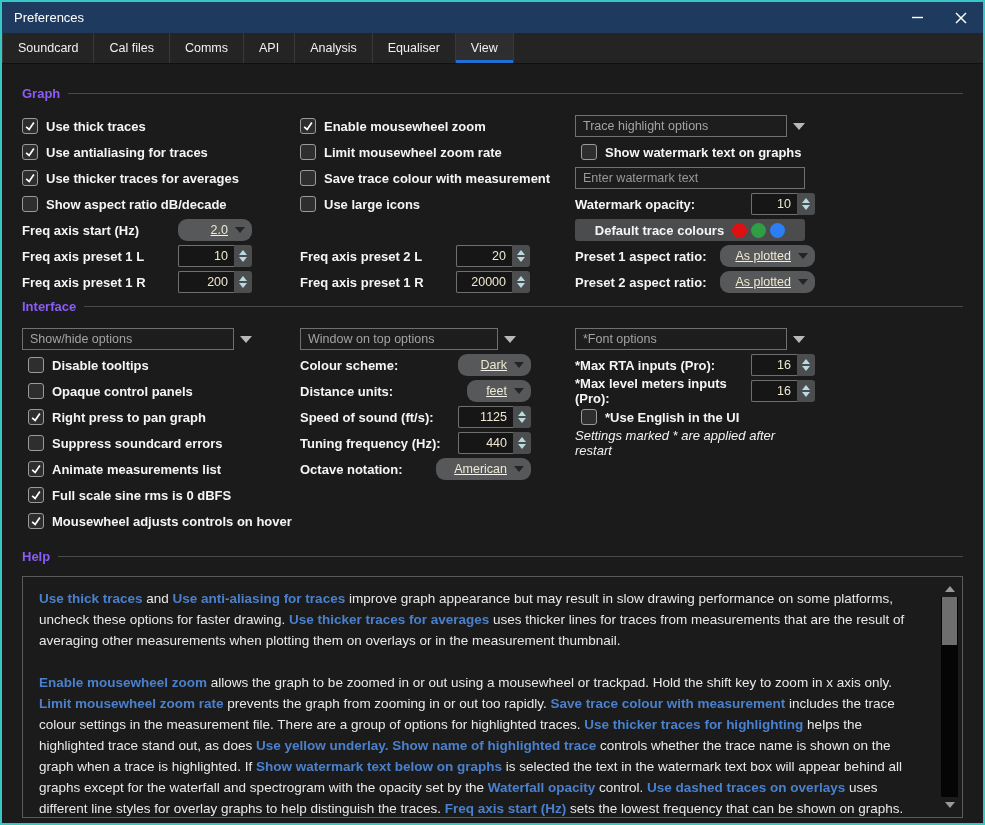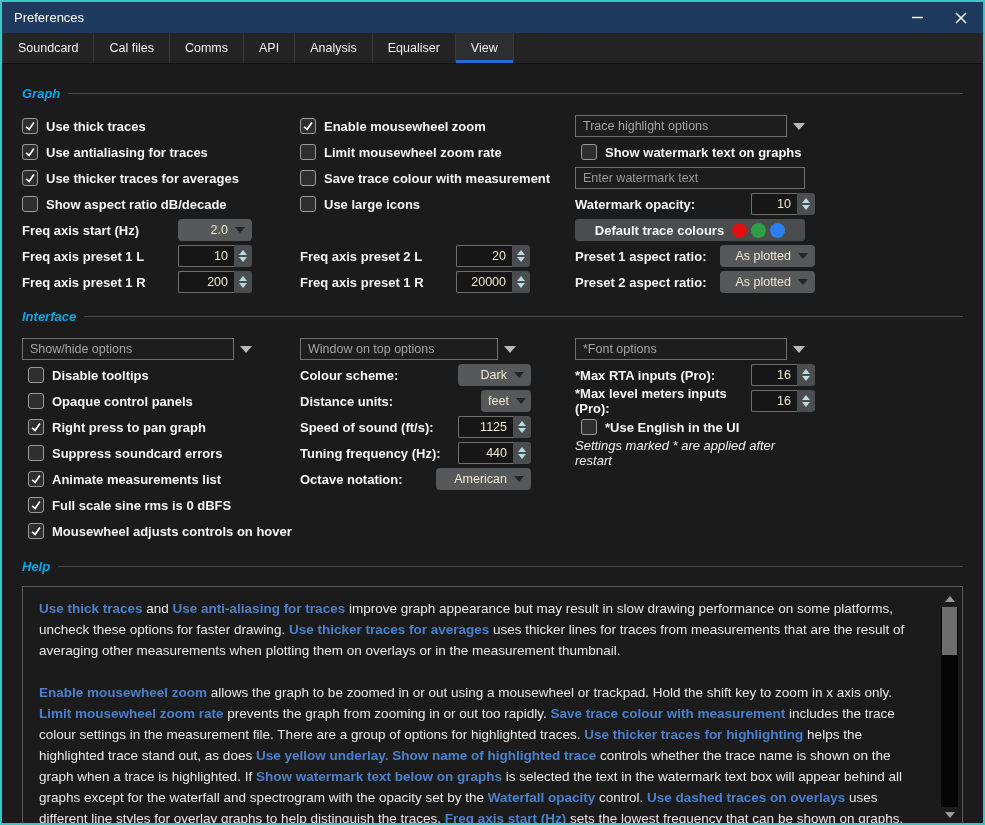--- a/index.html
+++ b/index.html
@@ -28,21 +28,21 @@
   }
   .tab:first-child { border-left: 1px solid #383838; }
   .tab.active { background: #2e2e31; }
   .tab.active::after {
     content: ""; position: absolute; left: 0; right: 0; bottom: 0; height: 3px; background: #1f6fd4;
   }
 
   
   .content { padding: 22px 20px 0 20px; }
   .sec-head { display: flex; align-items: center; gap: 8px; margin-bottom: 12px; }
-  .sec-title { font-size: 13px; font-weight: 700; color: #0ea5e9; white-space: nowrap; font-style: italic; }
+  .sec-title { font-size: 13px; font-weight: 700; color: #8b5cf6; white-space: nowrap; }
   .sec-rule { flex: 1; height: 1px; background: #4a4a4a; }
 
   .grid3 { display: grid; grid-template-columns: 278px 275px 1fr; }
   .row { height: 26px; display: flex; align-items: center; }
 
   
   .check-row { gap: 8px; cursor: default; }
   .checkbox {
     width: 16px; height: 16px; border: 1px solid #9a9a9a; border-radius: 3px;
     background: #2e2e2e; display: inline-flex; align-items: center; justify-content: center; flex: none;
@@ -50,22 +50,22 @@
   .checkbox svg { display: none; }
   .check-row.checked .checkbox svg { display: block; }
   .check-label { font-size: 13px; font-weight: 600; color: #f5f5f5; }
 
   
   .f-label { font-size: 13px; font-weight: 600; color: #f5f5f5; }
   .graph-c1 .f-label, .graph-c2 .f-label { width: 156px; }
 
   
   .dd {
-    height: 22px; background: #56585a; border-radius: 4px; display: inline-flex;
-    align-items: center; padding: 0 7px; gap: 7px; cursor: default;
+    height: 22px; background: #56585a; border-radius: 9px; display: inline-flex;
+    align-items: center; padding: 0 7px; gap: 7px; cursor: default; text-decoration: underline;
   }
   .dd .dd-val { flex: 1; text-align: right; font-size: 12.5px; color: #f0e8d0; }
   .dd-arr { width: 0; height: 0; border-left: 5px solid transparent; border-right: 5px solid transparent; border-top: 6px solid #242424; flex: none; }
 
   
   .spinner { height: 22px; display: inline-flex; align-items: stretch; }
   .spin-field {
     background: #161616; border: 1px solid #6f6f6f; border-right: none;
     display: flex; align-items: center; justify-content: flex-end;
     padding: 0 6px; font-size: 12.5px; color: #f0e8d0; flex: 1;
@@ -318,21 +318,21 @@
         <div class="row c3row">
           <span class="f-label">Preset 2 aspect ratio:</span>
           <span class="dd" style="width:95px">
             <span class="dd-val">As plotted</span>
             <span class="dd-arr"></span>
           </span>
         </div>
       </div>
     </div>
 
-    <div class="sec-head" style="margin-top:14px">
+    <div class="sec-head" style="margin-top:4px">
       <span class="sec-title">Interface</span>
       <span class="sec-rule"></span>
     </div>
 
     <div class="grid3">
 
       <div>
         <div class="row">
           <span class="combo">
             <span class="combo-box">Show/hide options</span>
@@ -394,21 +394,21 @@
         </div>
         <div class="row c3row">
           <span class="f-label">Colour scheme:</span>
           <span class="dd" style="width:73px">
             <span class="dd-val">Dark</span>
             <span class="dd-arr"></span>
           </span>
         </div>
         <div class="row c3row">
           <span class="f-label">Distance units:</span>
-          <span class="dd" style="width:50px">
+          <span class="dd" style="width:64px">
             <span class="dd-val">feet</span>
             <span class="dd-arr"></span>
           </span>
         </div>
         <div class="row c3row">
           <span class="f-label">Speed of sound (ft/s):</span>
           <span class="spinner" style="width:73px">
             <span class="spin-field">1125</span>
             <span class="spin-btns">
                 <span class="tri-up"></span>

